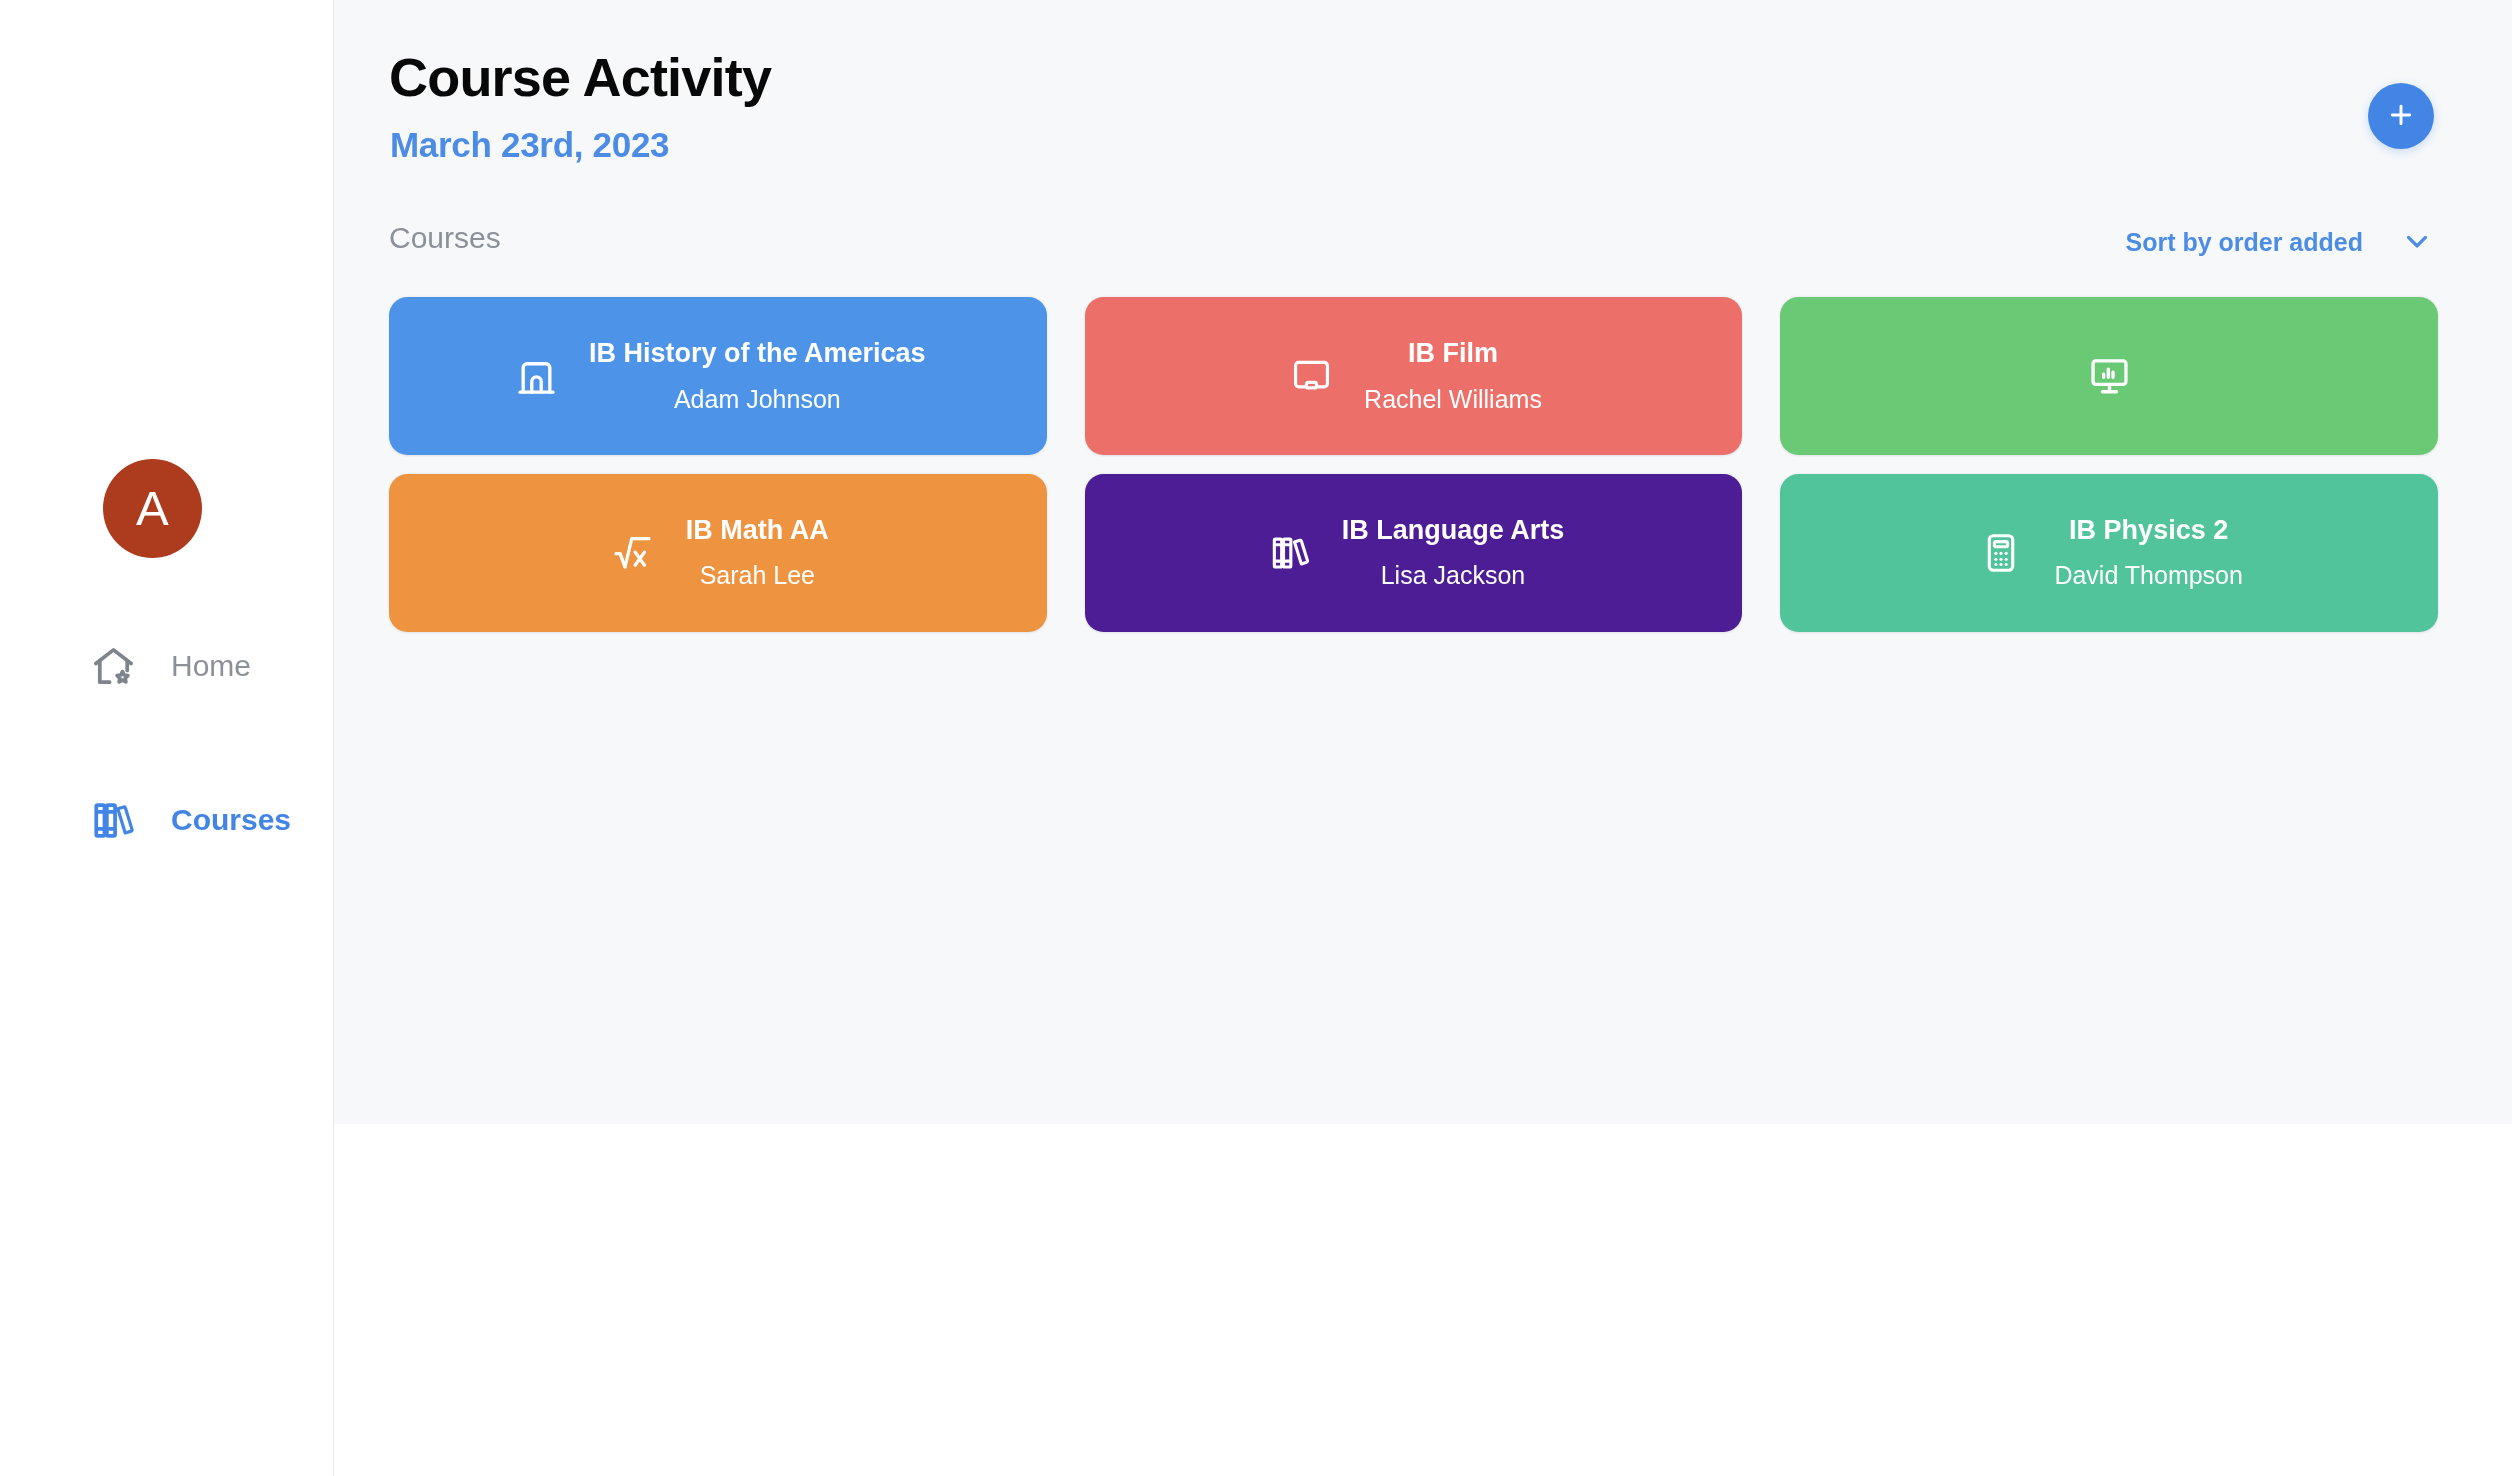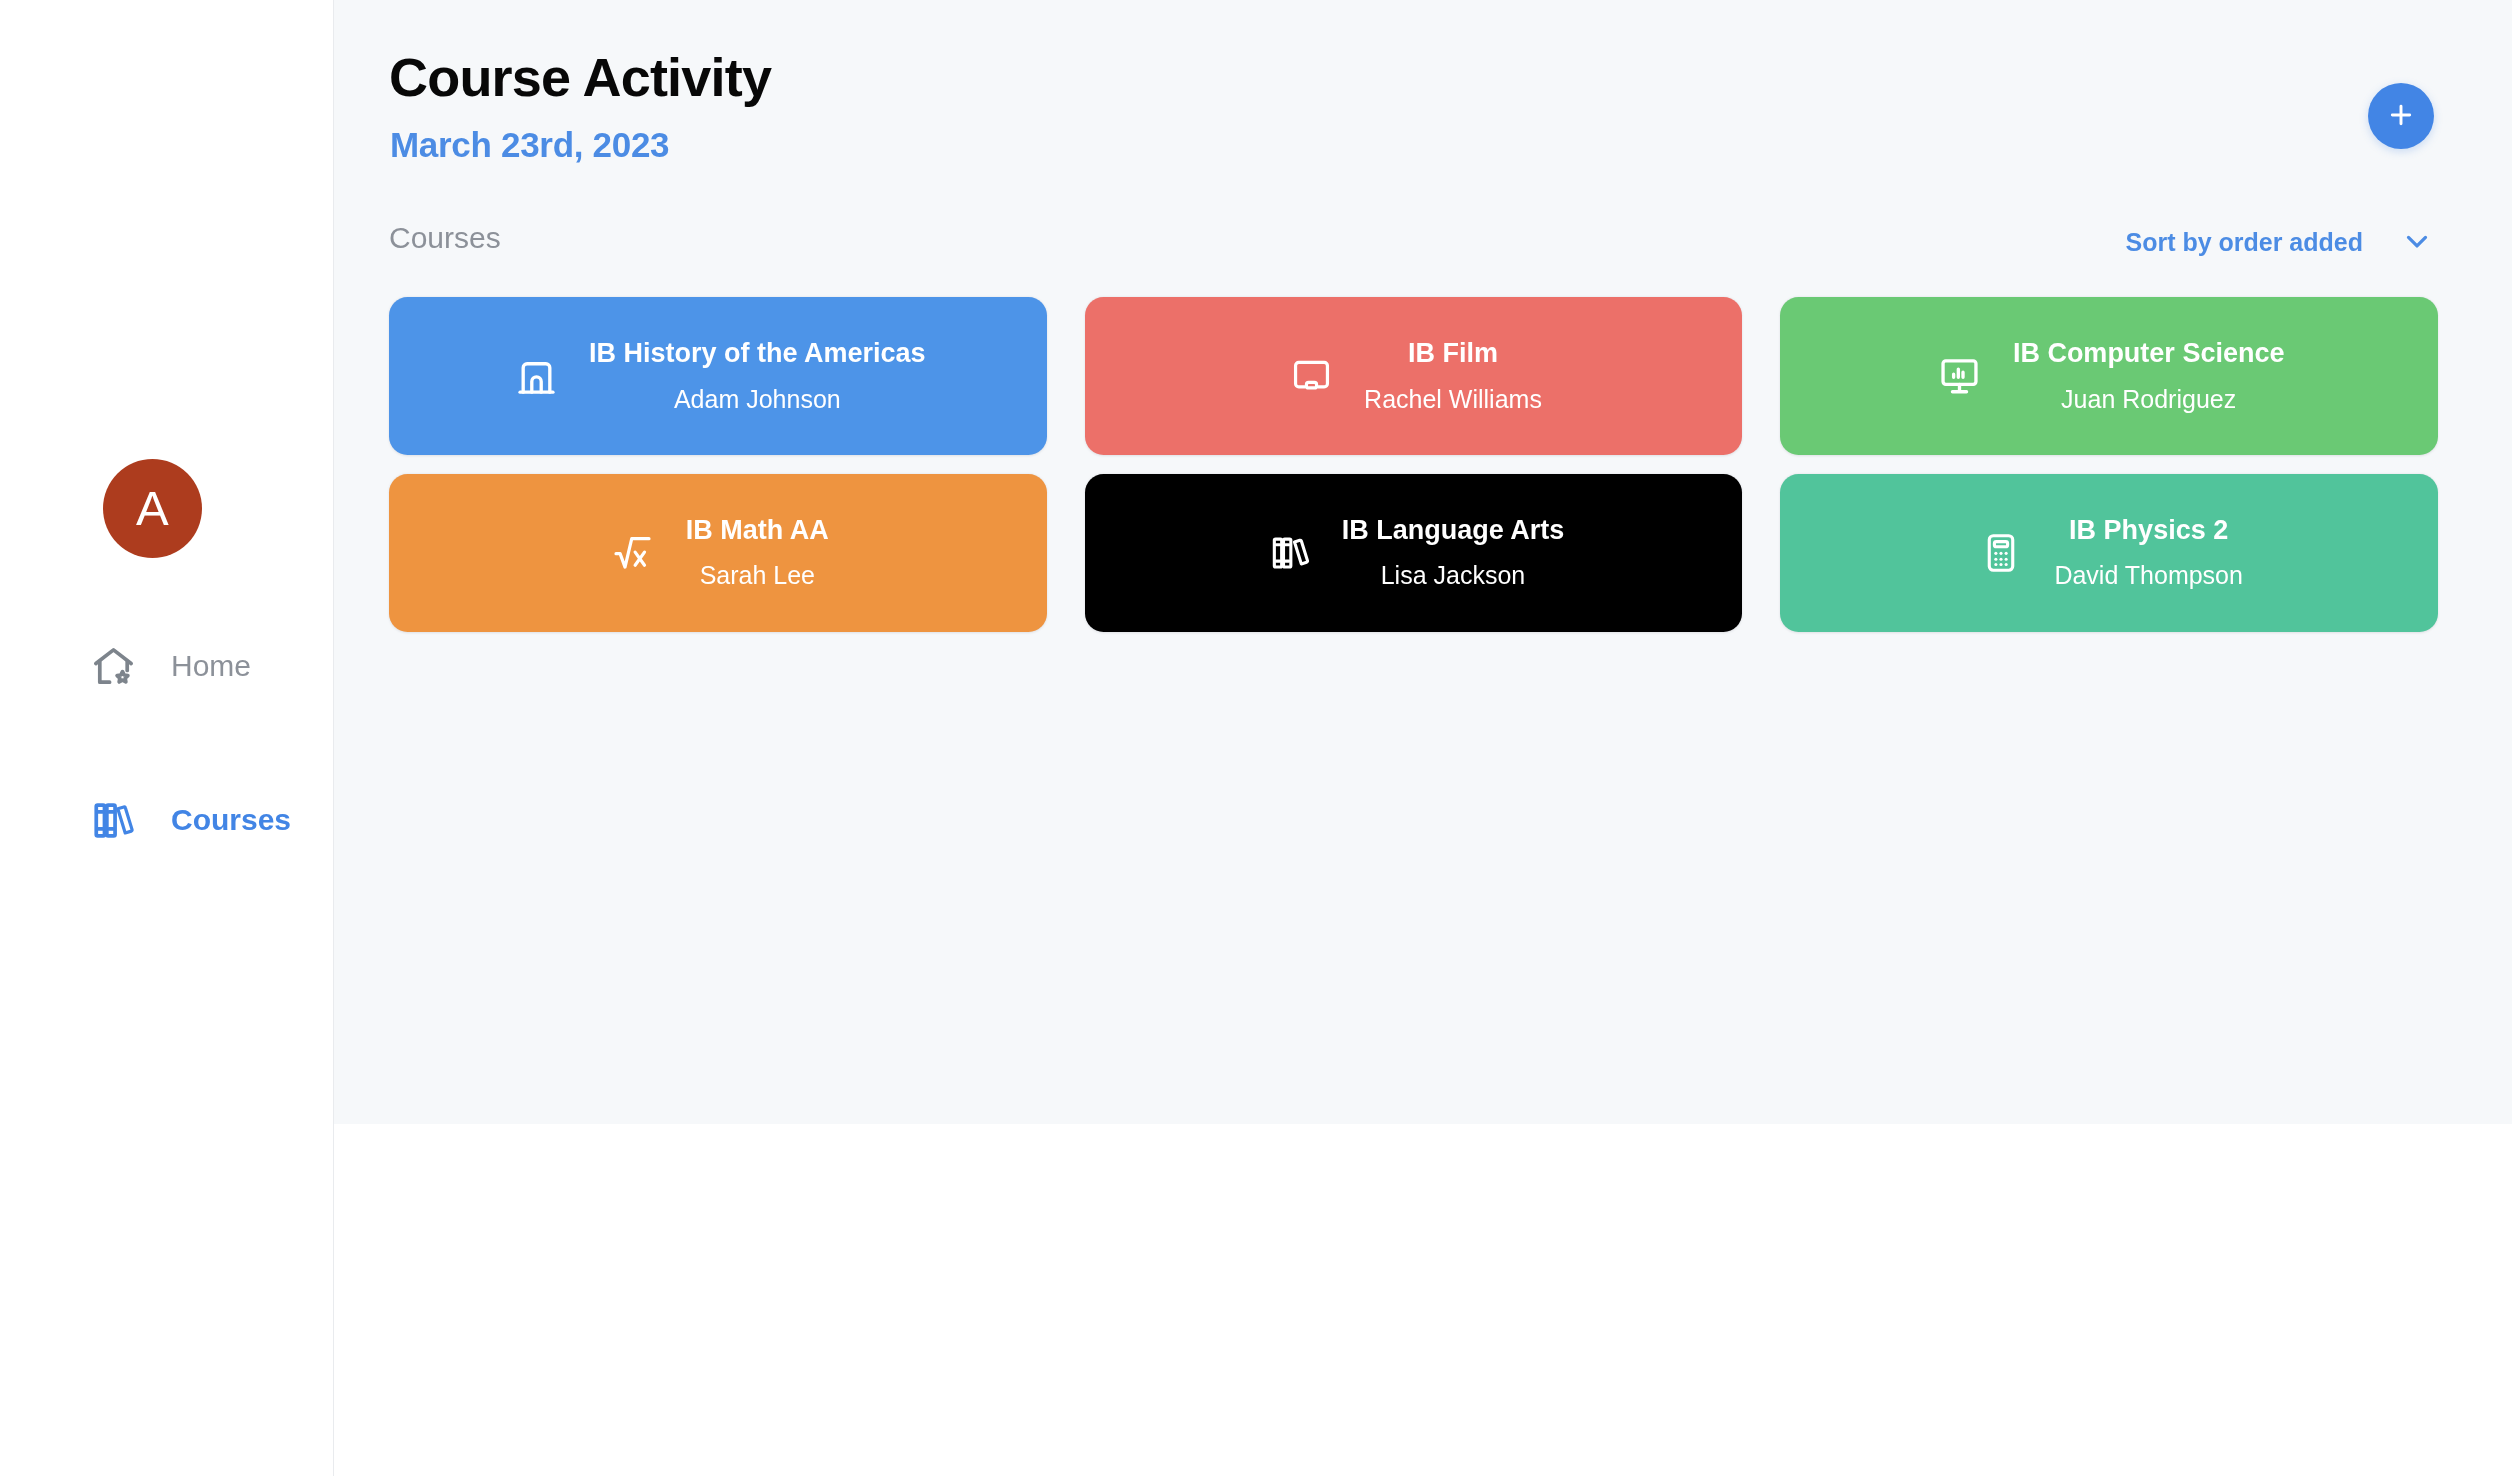--- a/index.html
+++ b/index.html
@@ -322,40 +322,36 @@
       </div>
 
       <div class="course-card" style="background:#6ac974">
         <span class="card-icon">
           <svg width="47" height="47" viewBox="0 0 24 24" fill="none" stroke="#ffffff" stroke-width="1.7" stroke-linecap="round" stroke-linejoin="round">
             <rect x="3.6" y="4.0" width="16.8" height="12.0" rx="1.4"></rect>
             <path d="M12 16v3.4M8.4 19.8h7.2"></path>
             <path d="M9.0 12.4v-1.6M11.4 12.4V8.2M13.8 12.4v-2.6"></path>
           </svg>
         </span>
-        <span class="card-text">
-          <span class="card-title">IB Computer Science</span>
-          <span class="card-teacher">Juan Rodriguez</span>
-        </span>
       </div>
 
       <div class="course-card" style="background:#ee9440">
         <span class="card-icon">
           <svg width="45" height="45" viewBox="0 0 24 24" fill="none" stroke="#ffffff" stroke-width="1.7" stroke-linecap="round" stroke-linejoin="round">
             <path d="M3.2 12.6h2.2l2.6 7.2L11.6 4.6h9.2"></path>
             <path d="M13.4 11.8l5.0 7.0M18.4 11.8l-5.0 7.0"></path>
           </svg>
         </span>
         <span class="card-text">
           <span class="card-title">IB Math AA</span>
           <span class="card-teacher">Sarah Lee</span>
         </span>
       </div>
 
-      <div class="course-card" style="background:#000000">
+      <div class="course-card" style="background:#4c1d95">
         <span class="card-icon">
           <svg width="44" height="44" viewBox="0 0 24 24" fill="none" stroke="#ffffff" stroke-width="1.7" stroke-linecap="round" stroke-linejoin="round">
             <rect x="4.0" y="4.4" width="4.0" height="15.2" rx="0.7"></rect>
             <rect x="9.0" y="4.4" width="4.0" height="15.2" rx="0.7"></rect>
             <path d="M15.0 6.0l2.9-.9a.7.7 0 0 1 .88.47l3.3 10.6a.7.7 0 0 1-.47.88l-2.9.9z"></path>
             <path d="M5.0 7.5h2.0M10.0 7.5h2.0M5.0 16.4h2.0M10.0 16.4h2.0"></path>
           </svg>
         </span>
         <span class="card-text">
           <span class="card-title">IB Language Arts</span>

